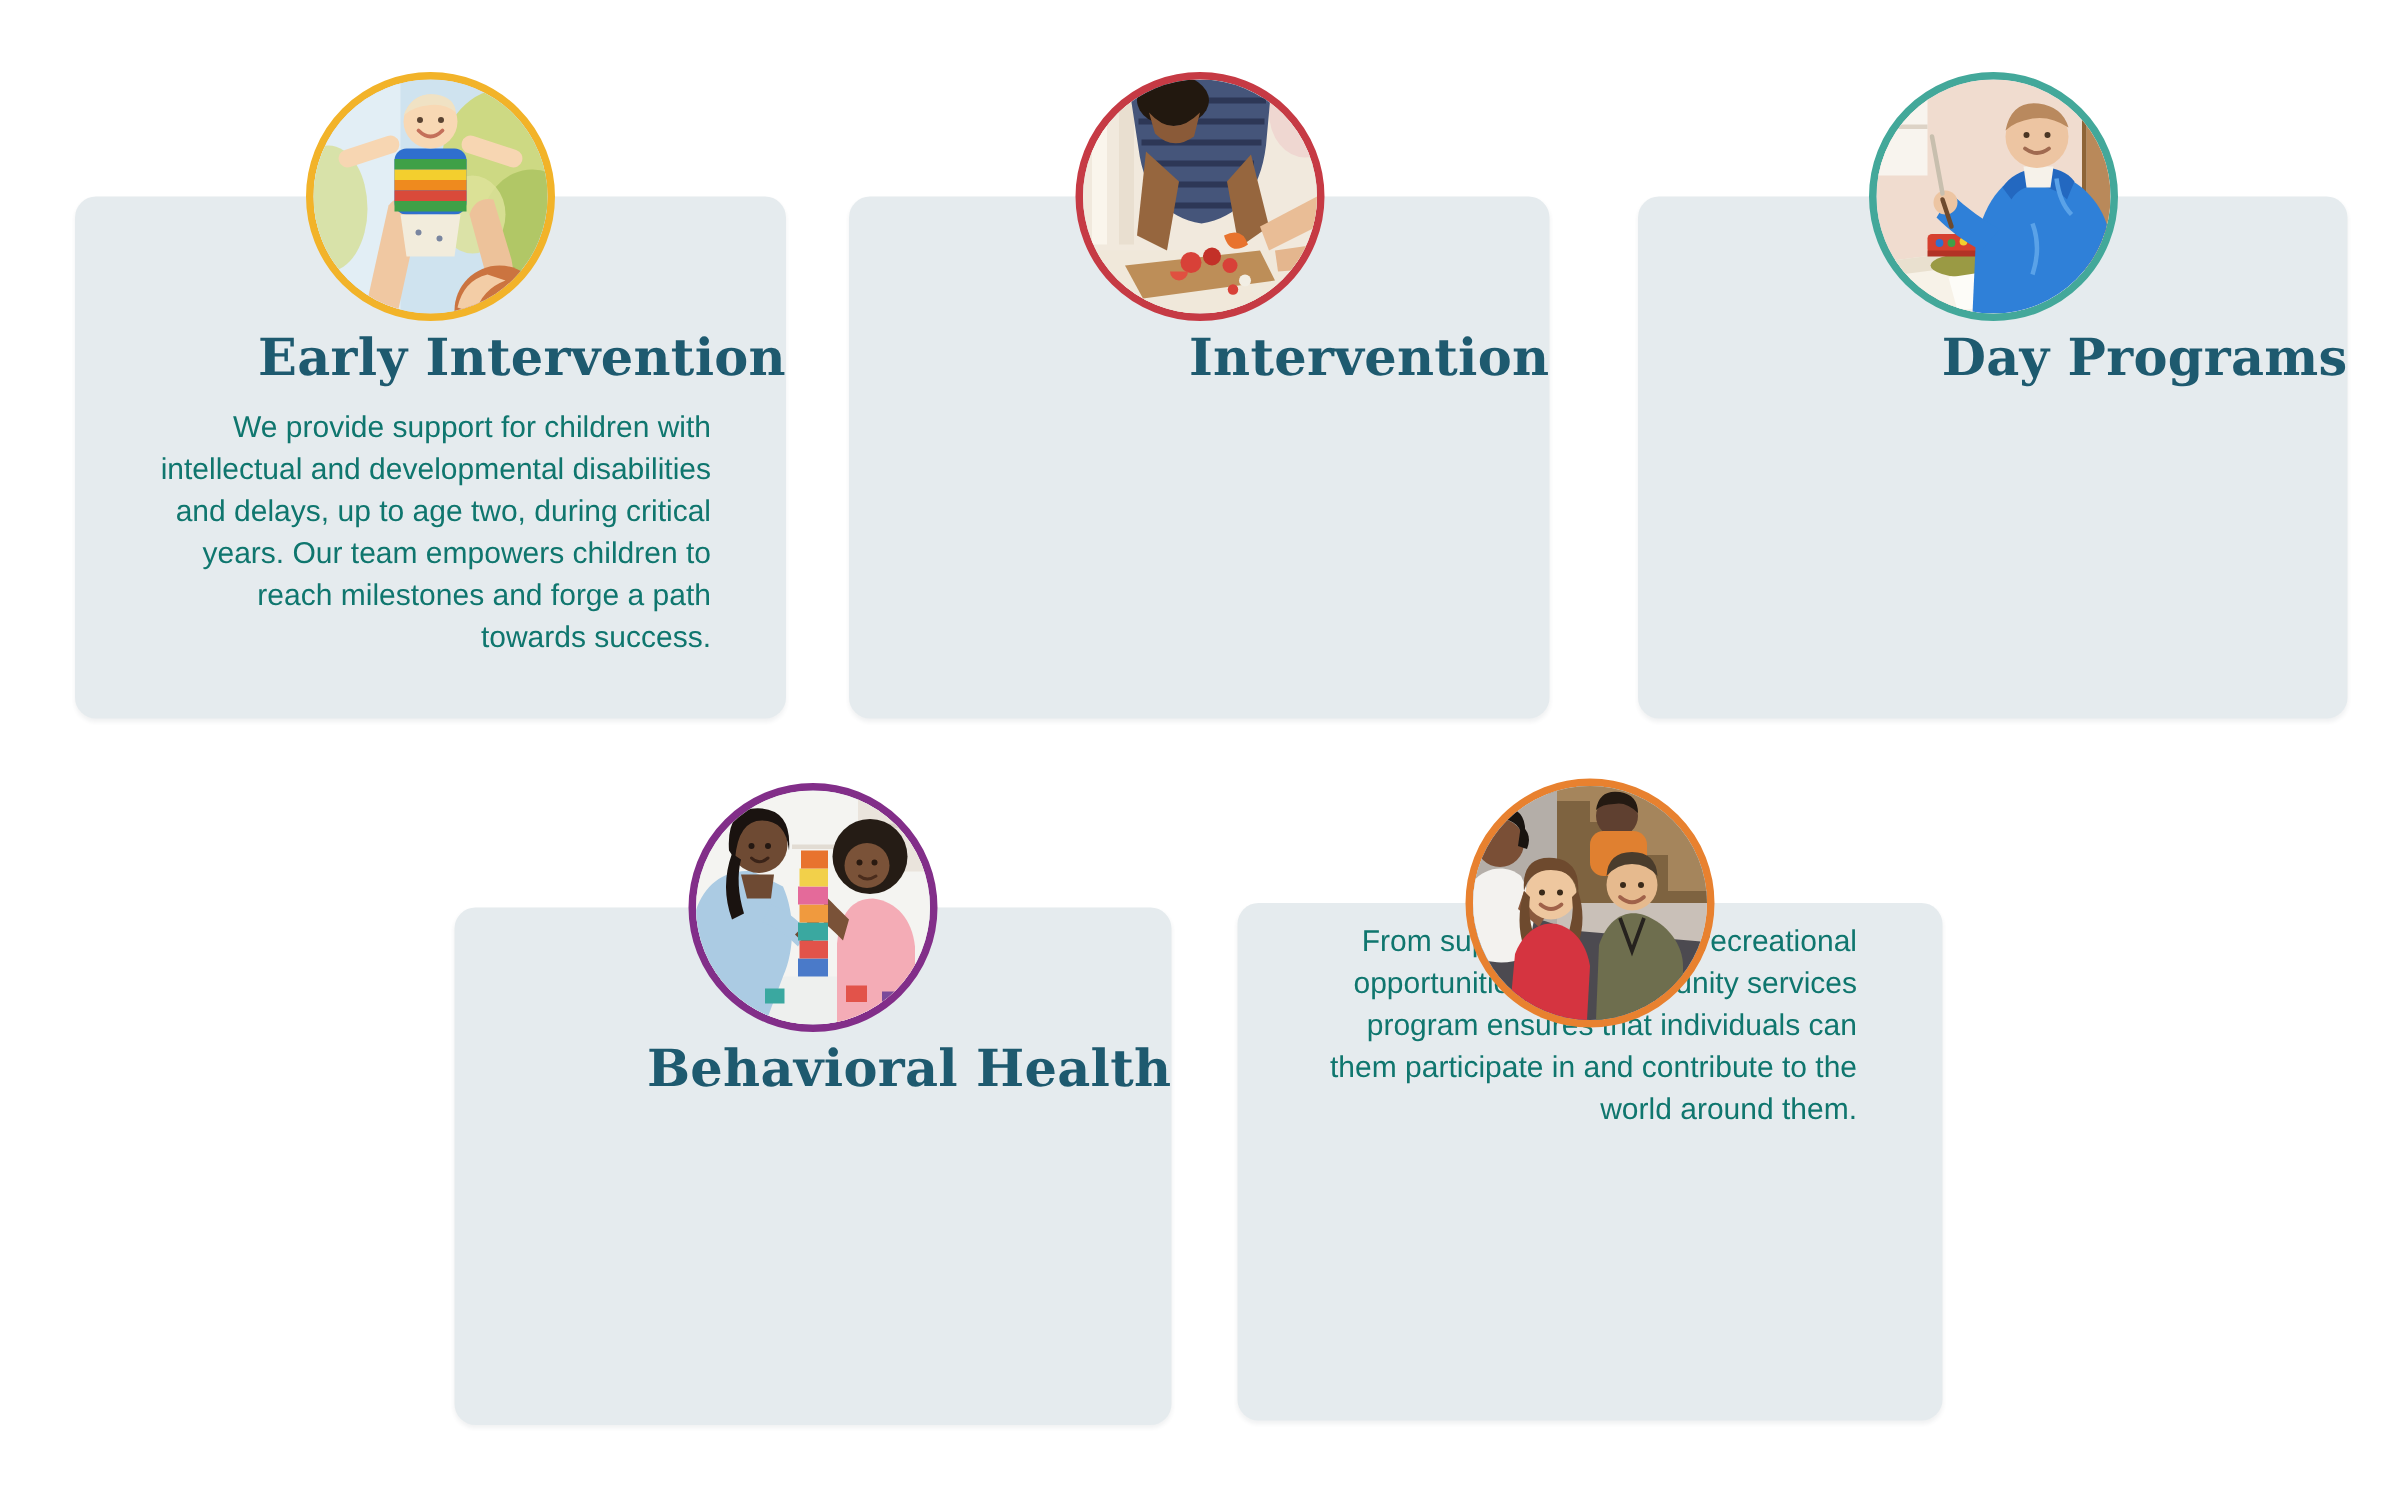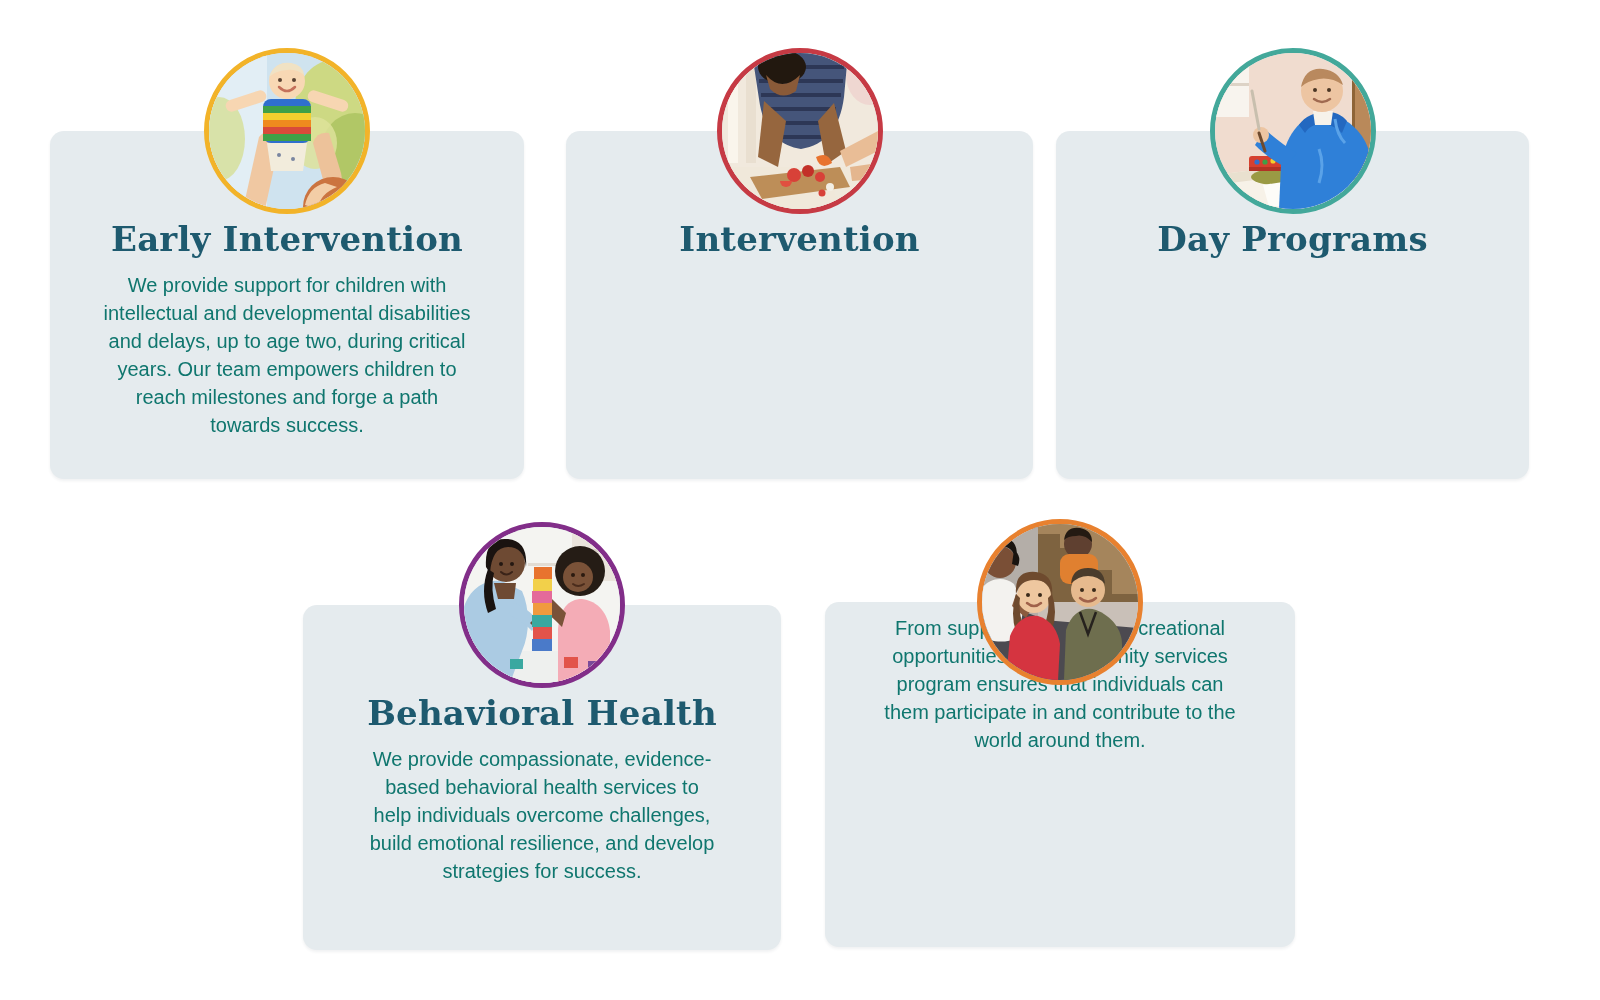--- a/index.html
+++ b/index.html
@@ -5,21 +5,21 @@
   html,body{margin:0;padding:0;}
   body{
     width:1600px;height:1000px;position:relative;overflow:hidden;
     background:#ffffff;
     font-family:"Liberation Sans", sans-serif;
   }
   .card{
     position:absolute;
     background:#e5ebee;
     border-radius:14px;
-    text-align:center;
+    text-align:right;
     box-shadow:0 2px 3px rgba(40,60,70,0.07);
   }
   .ring{
     position:absolute;top:-83px;left:50%;margin-left:-83px;
     width:166px;height:166px;box-sizing:border-box;
     border-radius:50%;border:5px solid #999;
     overflow:hidden;background:#dce6ea;
   }
   .ring svg{display:block;width:156px;height:156px;}
   .card h2{
@@ -31,21 +31,21 @@
     letter-spacing:0.2px;
   }
   .card p{
     margin:12px auto 0 auto;
     font-size:20px;line-height:28px;
     color:#0f766e;
   }
   
   .c1{left:50px;  top:131px;width:474px;height:348px}
   .c2{left:566px; top:131px;width:467px;height:348px}
-  .c3{left:1056px;top:131px;width:473px;height:348px}
+  .c3{left:1092px;top:131px;width:473px;height:348px}
   .c4{left:303px; top:605px;width:478px;height:345px}
   .c5{left:825px; top:602px;width:470px;height:345px}
   .c1 p{max-width:374px}
   .c2 p{max-width:390px}
   .c3 p{max-width:378px}
   .c4 p{max-width:356px}
   .c5 p{max-width:356px}
 </style>
 </head>
 <body>
@@ -201,21 +201,20 @@
         <rect x="69" y="76" width="19" height="12" fill="#f09a3e"></rect>
         <rect x="68" y="64" width="20" height="12" fill="#e46a9a"></rect>
         <rect x="69" y="52" width="19" height="12" fill="#f2d04a"></rect>
         <rect x="70" y="40" width="18" height="12" fill="#e8732e"></rect>
         <rect x="100" y="130" width="14" height="11" fill="#e2534a"></rect>
         <rect x="124" y="134" width="13" height="10" fill="#7a4a9a"></rect>
         <rect x="46" y="132" width="13" height="10" fill="#3aa8a0"></rect>
       </svg>
     </div>
     <h2>Behavioral Health</h2>
-    <p>We provide compassionate, evidence-based behavioral health services to help individuals overcome challenges, build emotional resilience, and develop strategies for success.</p>
   </section>
 
   <section class="card c5">
     <div class="ring" style="border-color: rgb(232, 129, 47);">
       <svg viewBox="0 0 156 156" aria-hidden="true">
         <rect width="156" height="156" fill="#c9c0b8"></rect>
         <path d="M50,0 L156,0 L156,70 L130,70 L130,46 L104,46 L104,24 L78,24 L78,10 L50,10 Z" fill="#a5855c"></path>
         <path d="M50,10 L78,10 L78,24 L104,24 L104,46 L130,46 L130,70 L156,70 L156,78 L44,78 Z" fill="#7e6340"></path>
         <rect width="56" height="92" fill="#b4aea8"></rect>
         <path d="M0,156 L0,92 C24,84 44,86 62,96 L156,104 L156,156 Z" fill="#4c4a50"></path>

